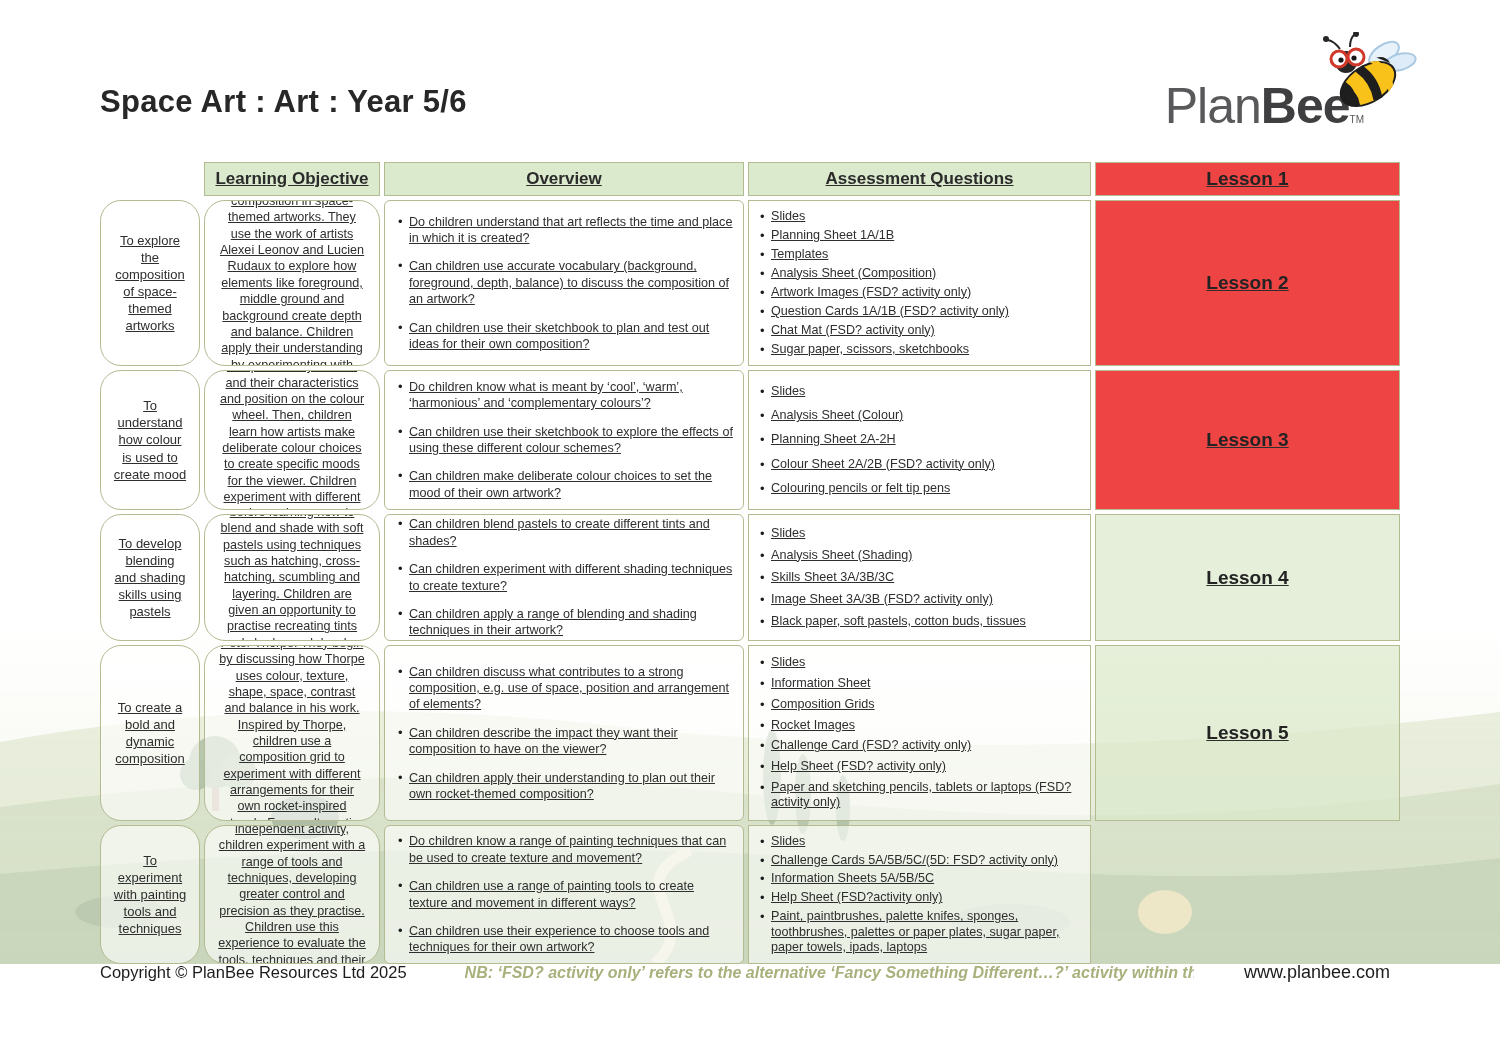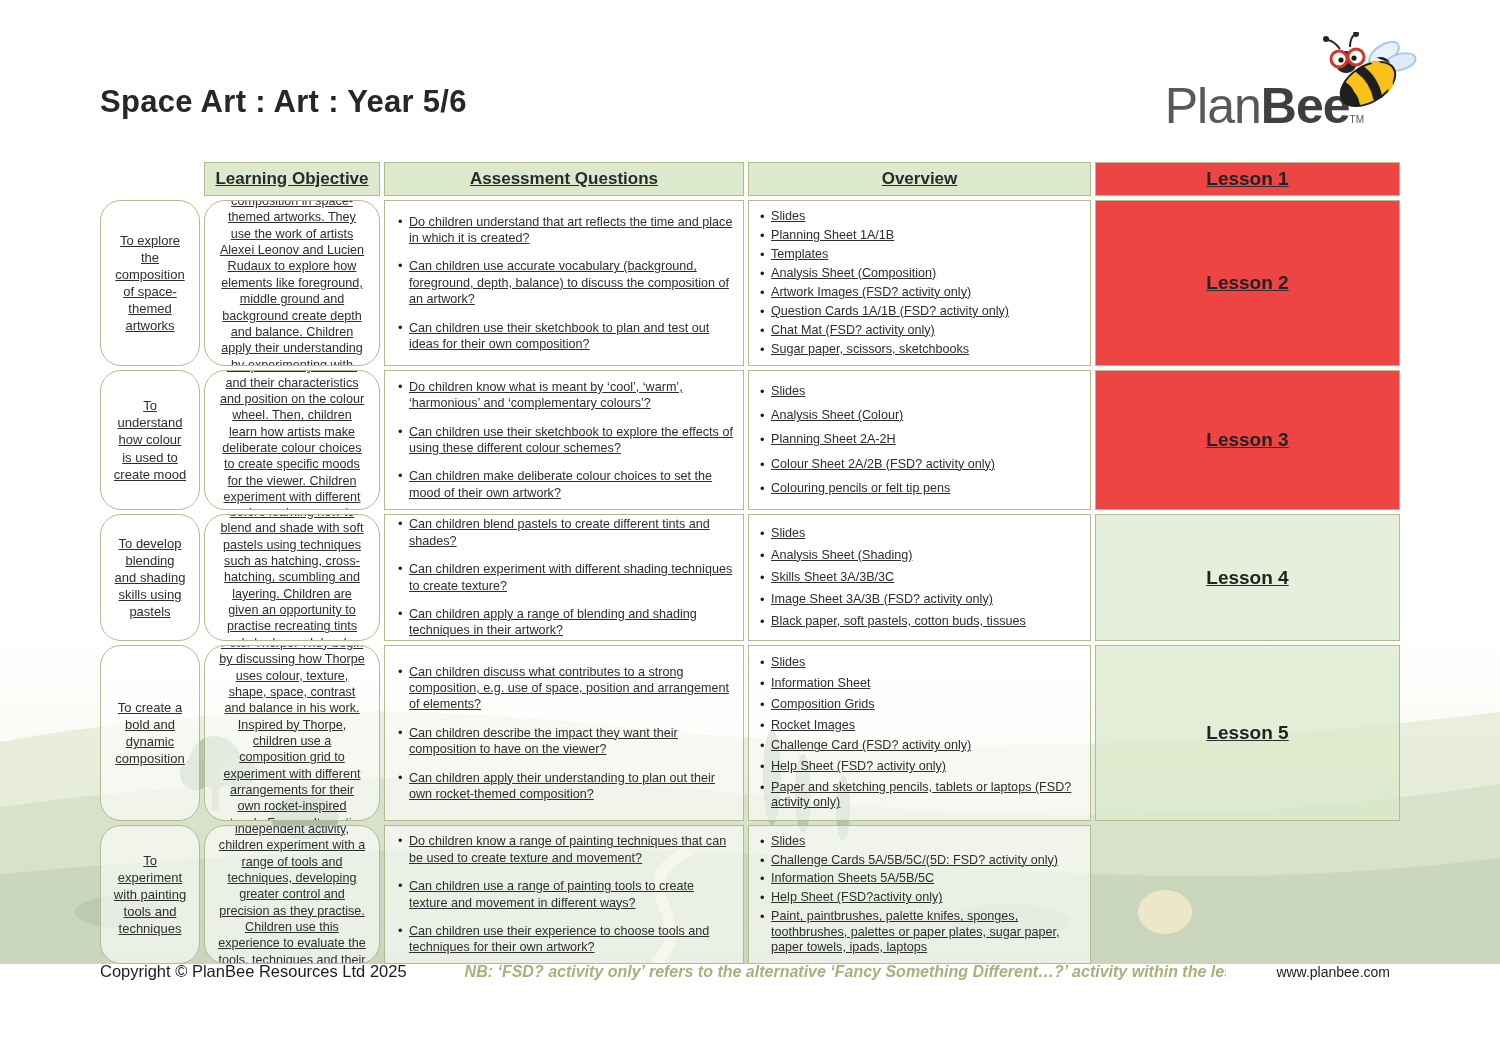--- a/index.html
+++ b/index.html
@@ -50,41 +50,41 @@
   }
   .center-cell{
     display:flex;align-items:center;justify-content:center;text-align:center;
     padding:6px 12px;font-size:13px;line-height:1.32;color:#2e2e2e;border-radius:21px;
   }
   .overview-cell{font-size:12.6px;line-height:1.3;padding:6px 13px;}
   .list-cell{
     display:flex;flex-direction:column;justify-content:center;
     padding:8px 8px 8px 13px;font-size:12.6px;line-height:1.3;
   }
-  .q-list{gap:12px;}
+  .q-list{gap:12px;border-radius:6px;}
   .r-list{justify-content:space-evenly;padding:4px 6px 4px 11px;line-height:1.22;}
   .li{position:relative;padding-left:11px;}
   .li::before{
     content:"•";position:absolute;left:0;top:0;
     font-size:13px;color:#1d1d1d;
   }
   
   .t{background:rgba(255,255,255,.62);}
   .t-label{background:rgba(219,233,203,.72);}
   
   .footer{
     position:absolute;left:100px;top:962px;width:1290px;
     display:flex;align-items:baseline;z-index:3;gap:36px;
   }
   .copyright{font-size:16.5px;color:#1c1c1c;white-space:nowrap;}
   .fsd-note{
     flex:1;margin:0 14px 0 22px;font-size:16px;font-weight:700;font-style:italic;
     color:#a7b17c;white-space:nowrap;overflow:hidden;
   }
-  .website{font-size:14px;color:#1c1c1c;white-space:nowrap;}
+  .website{font-size:18px;color:#1c1c1c;white-space:nowrap;}
 </style>
 </head>
 <body>
 
 <svg class="landscape" viewBox="0 0 1500 352" preserveAspectRatio="none" aria-hidden="true">
   <defs>
     <linearGradient id="skyg" x1="0" y1="0" x2="0" y2="1">
       <stop offset="0" stop-color="#f0f3e0" stop-opacity="0"></stop>
       <stop offset="1" stop-color="#d6e0bb"></stop>
     </linearGradient>
@@ -137,22 +137,22 @@
     <path d="M34,17 q-6,-8 -12,-9" fill="none" stroke="#262626" stroke-width="2"></path>
     <path d="M44,15 q0,-9 5,-13" fill="none" stroke="#262626" stroke-width="2"></path>
     <circle cx="20" cy="7" r="3" fill="#262626"></circle>
     <circle cx="50" cy="2" r="3" fill="#262626"></circle>
   </svg>
 </div>
 
 <div class="grid">
   <div class="corner"></div>
   <div class="cell head">Learning Objective</div>
+  <div class="cell head">Overview</div>
   <div class="cell head">Assessment Questions</div>
-  <div class="cell head">Overview</div>
 
 <div class="cell label-cell">Lesson 1</div>
     <div class="cell center-cell">To explore the composition of space-themed artworks</div>
     <div class="cell center-cell overview-cell">In this first lesson, children learn about composition in space-themed artworks. They use the work of artists Alexei Leonov and Lucien Rudaux to explore how elements like foreground, middle ground and background create depth and balance. Children apply their understanding by experimenting with different arrangements for their own artwork.</div>
     <div class="cell list-cell q-list">
       <div class="li">Do children understand that art reflects the time and place in which it is created?</div>
       <div class="li">Can children use accurate vocabulary (background, foreground, depth, balance) to discuss the composition of an artwork?</div>
       <div class="li">Can children use their sketchbook to plan and test out ideas for their own composition?</div>
     </div>
     <div class="cell list-cell r-list">

